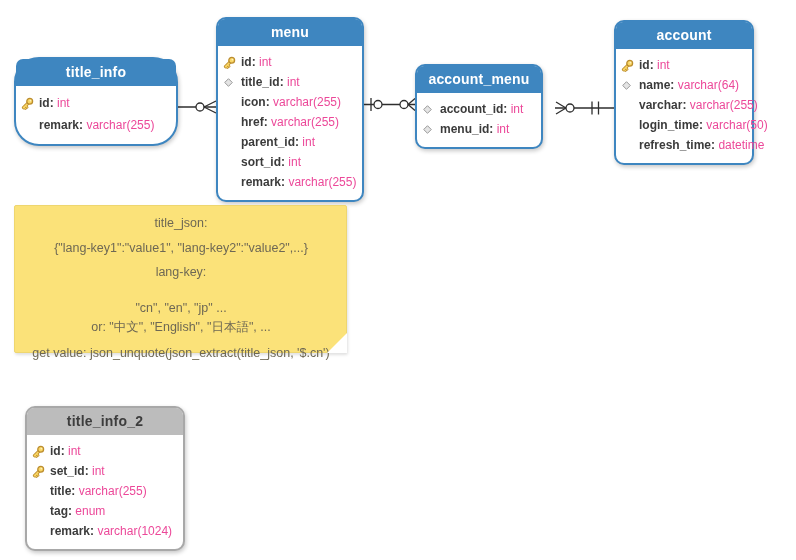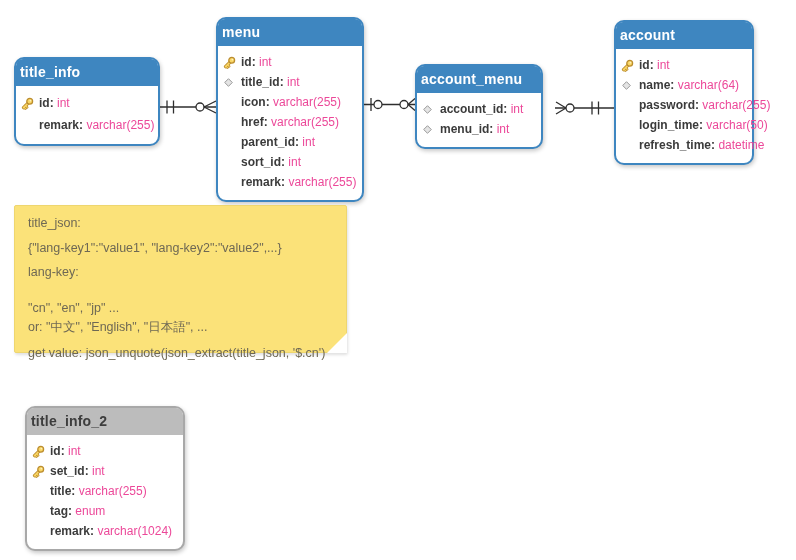--- a/index.html
+++ b/index.html
@@ -9,41 +9,41 @@
     font-family:"Liberation Sans", sans-serif;
   }
   .rel-layer { position:absolute; left:0; top:0; z-index:1; pointer-events:none; }
   .table {
     position:absolute; z-index:2; box-sizing:border-box;
     background:#ffffff; border:2px solid #3e86c0; border-radius:10px;
     box-shadow:1px 2px 4px rgba(0,0,0,.22);
   }
   .table .hdr {
     background:#3e86c0; color:#ffffff; font-weight:bold; font-size:14px;
-    padding:5px 4px 6px 4px; border-radius:7px 7px 0 0;
+    text-align:center; padding:5px 4px 6px 4px; border-radius:7px 7px 0 0;
     letter-spacing:.2px;
   }
   .table .body { padding:6px 6px 8px 5px; }
   .row { display:flex; align-items:center; height:20px; font-size:12px; white-space:nowrap; }
   .rows-lg .row { height:22px; }
   .cell-icon { width:18px; flex:0 0 18px; display:flex; align-items:center; }
   .fname { color:#3b3b3b; font-weight:bold; }
   .fname::after { content:": "; white-space:pre; }
   .ftype { color:#ec4899; }
   .table.gray { border-color:#a8a8a8; }
   .table.gray .hdr { background:#bcbcbc; color:#3d3d3d; }
 
   .note {
     position:absolute; z-index:2; left:14px; top:205px; width:333px; height:148px;
     box-sizing:border-box; background:#fbe279; border:1px solid #eed66f;
     border-radius:2px; padding:9px 12px 0 13px;
     color:#6e6854; font-size:12.5px;
     box-shadow:1px 2px 3px rgba(0,0,0,.12);
   }
-  .note-line { line-height:17px; margin-bottom:8px; }
+  .note-line { line-height:17px; margin-bottom:8px;text-align:center; }
   .note-line:nth-child(2){ margin-bottom:7px; }
   .note-line:nth-child(3){ margin-bottom:19px; }
   .note-line:nth-child(4){ margin-bottom:2px; }
   .note-line:nth-child(5){ margin-bottom:9px; }
   .note-fold {
     position:absolute; right:-1px; bottom:-1px; width:20px; height:20px;
     background:linear-gradient(315deg,#ffffff 55%, #efe6bd 100%);
     clip-path:polygon(0 100%, 100% 0, 100% 100%);
   }
 </style>
@@ -86,21 +86,21 @@
   <g stroke="#2e2e2e" stroke-width="1.3" fill="none">
     <line x1="555" y1="108" x2="614" y2="108"></line>
     <line x1="566" y1="108" x2="556" y2="102"></line>
     <line x1="566" y1="108" x2="556" y2="114"></line>
     <circle cx="570" cy="108" r="4" fill="#ffffff"></circle>
     <line x1="592" y1="101.5" x2="592" y2="114.5"></line>
     <line x1="598.5" y1="101.5" x2="598.5" y2="114.5"></line>
   </g>
 </svg>
 
-<div class="table rows-lg" style="left:14px; top:57px; width:146px;">
+<div class="table rows-lg" style="left:14px; top:57px; width:164px;border-radius:25px;">
   <div class="hdr">title_info</div>
   <div class="body">
     <div class="row">
       <span class="cell-icon">
           <svg width="13" height="13">
             <use href="#ic-key"></use>
           </svg>
         </span>
       <span class="fname">id</span>
         <span class="ftype">int</span>
@@ -202,21 +202,21 @@
       <span class="cell-icon">
           <svg width="11" height="11">
             <use href="#ic-diamond"></use>
           </svg>
         </span>
       <span class="fname">name</span>
         <span class="ftype">varchar(64)</span>
     </div>
     <div class="row">
       <span class="cell-icon"></span>
-      <span class="fname">password</span>
+      <span class="fname">varchar</span>
         <span class="ftype">varchar(255)</span>
     </div>
     <div class="row">
       <span class="cell-icon"></span>
       <span class="fname">login_time</span>
         <span class="ftype">varchar(50)</span>
     </div>
     <div class="row">
       <span class="cell-icon"></span>
       <span class="fname">refresh_time</span>

